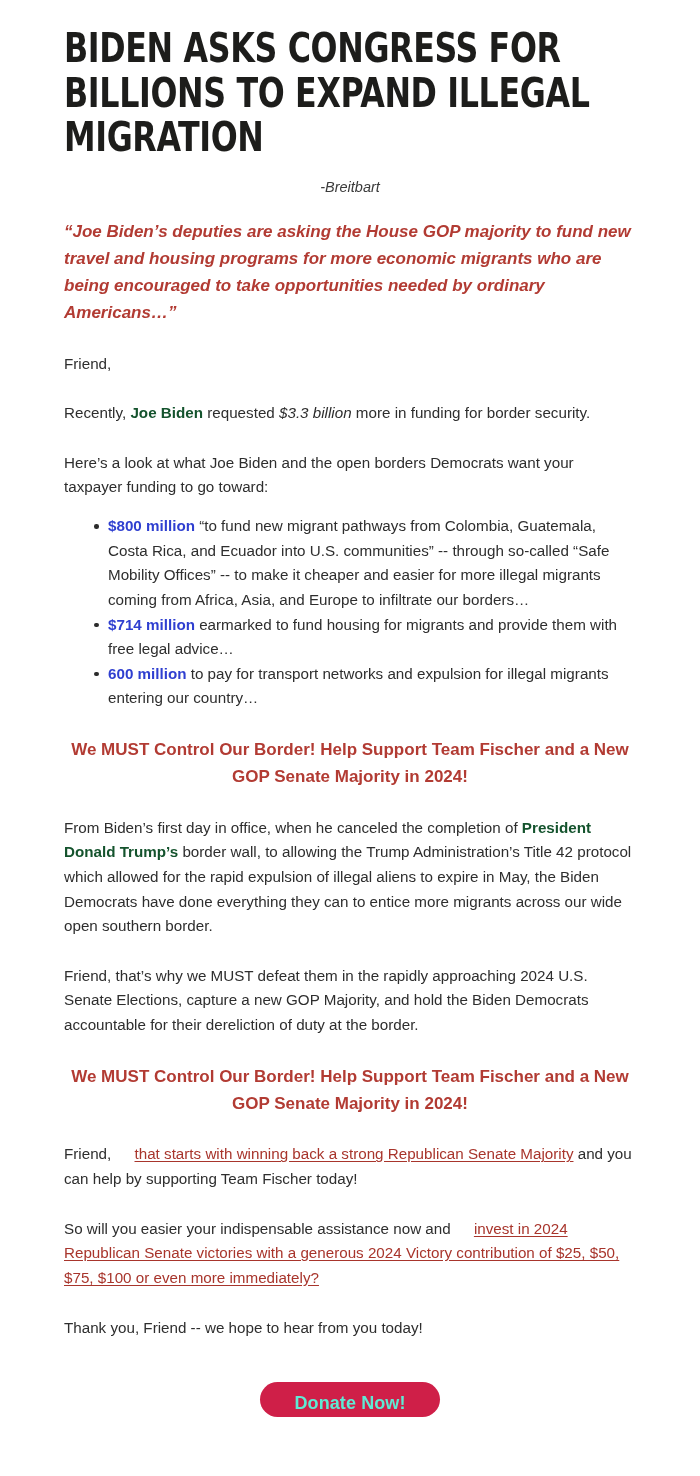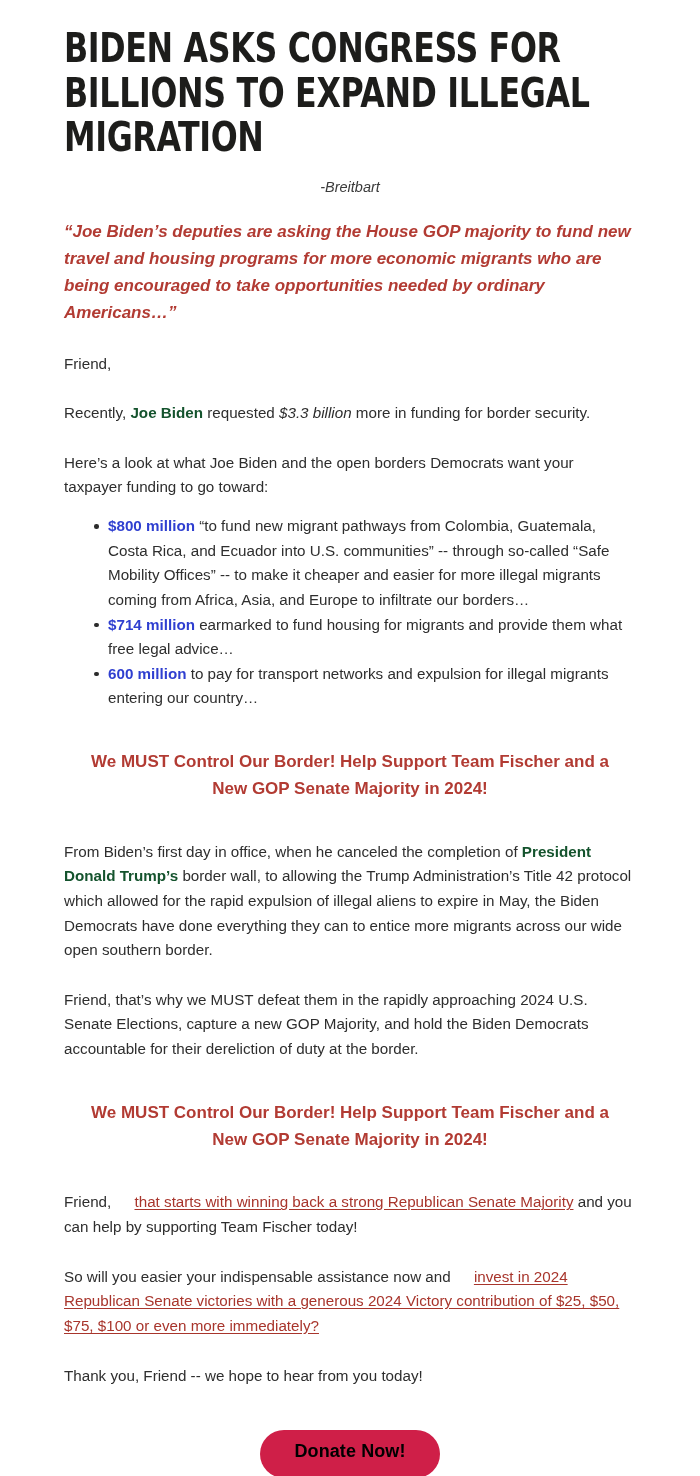--- a/index.html
+++ b/index.html
@@ -95,21 +95,21 @@
     border-radius: 50%;
     background: #2b2b2b;
   }
   .amount {
     color: #2f3fd0;
     font-weight: 700;
   }
 
   
   .cta-heading {
-    margin: 12px;
+    margin: 0;
     padding-top: 26px;
     text-align: center;
     font-weight: 700;
     font-size: 17px;
     line-height: 1.58;
     color: #b23b33;
   }
 
   
   .redlink {
@@ -120,25 +120,25 @@
   }
 
   
   .donate-wrap {
     padding-top: 42px;
     text-align: center;
   }
   .donate-btn {
     display: inline-block;
     background: #cf1f48;
-    color: #000000;
+    color: #5eead4;
     font-size: 18px;
     font-weight: 700;
     letter-spacing: 0.1px;
-    padding: 11px 34px 16px;
+    padding: 11px 34px 3px;
     border: none;
     border-radius: 40px;
     cursor: pointer;
     font-family: "Liberation Sans", sans-serif;
   }
 
   
   .disclaimer-wrap {
     padding-top: 57px;
     text-align: center;
@@ -156,21 +156,21 @@
   <p class="pullquote">“Joe Biden’s deputies are asking the House GOP majority to fund new travel and housing programs for more economic migrants who are being encouraged to take opportunities needed by ordinary Americans…”</p>
 
   <p class="para">Friend,</p>
 
   <p class="para"><span>Recently, </span><b>Joe Biden</b><span> requested </span><i>$3.3 billion</i><span> more in funding for border security.</span></p>
 
   <p class="para">Here’s a look at what Joe Biden and the open borders Democrats want your taxpayer funding to go toward:</p>
 
   <ul class="bullets">
     <li><span class="amount">$800 million</span><span> “to fund new migrant pathways from Colombia, Guatemala, Costa Rica, and Ecuador into U.S. communities” -- through so-called “Safe Mobility Offices” -- to make it cheaper and easier for more illegal migrants coming from Africa, Asia, and Europe to infiltrate our borders…</span></li>
-    <li><span class="amount">$714 million</span><span> earmarked to fund housing for migrants and provide them what free legal advice…</span></li>
+    <li><span class="amount">$714 million</span><span> earmarked to fund housing for migrants and provide them with free legal advice…</span></li>
     <li><span class="amount">600 million</span><span> to pay for transport networks and expulsion for illegal migrants entering our country…</span></li>
   </ul>
 
   <p class="cta-heading">We MUST Control Our Border! Help Support Team Fischer and a New GOP Senate Majority in 2024!</p>
 
   <p class="para"><span>From Biden’s first day in office, when he canceled the completion of </span><b>President Donald Trump’s</b><span> border wall, to allowing the Trump Administration’s Title 42 protocol which allowed for the rapid expulsion of illegal aliens to expire in May, the Biden Democrats have done everything they can to entice more migrants across our wide open southern border.</span></p>
 
   <p class="para">Friend, that’s why we MUST defeat them in the rapidly approaching 2024 U.S. Senate Elections, capture a new GOP Majority, and hold the Biden Democrats accountable for their dereliction of duty at the border.</p>
 
   <p class="cta-heading">We MUST Control Our Border! Help Support Team Fischer and a New GOP Senate Majority in 2024!</p>

